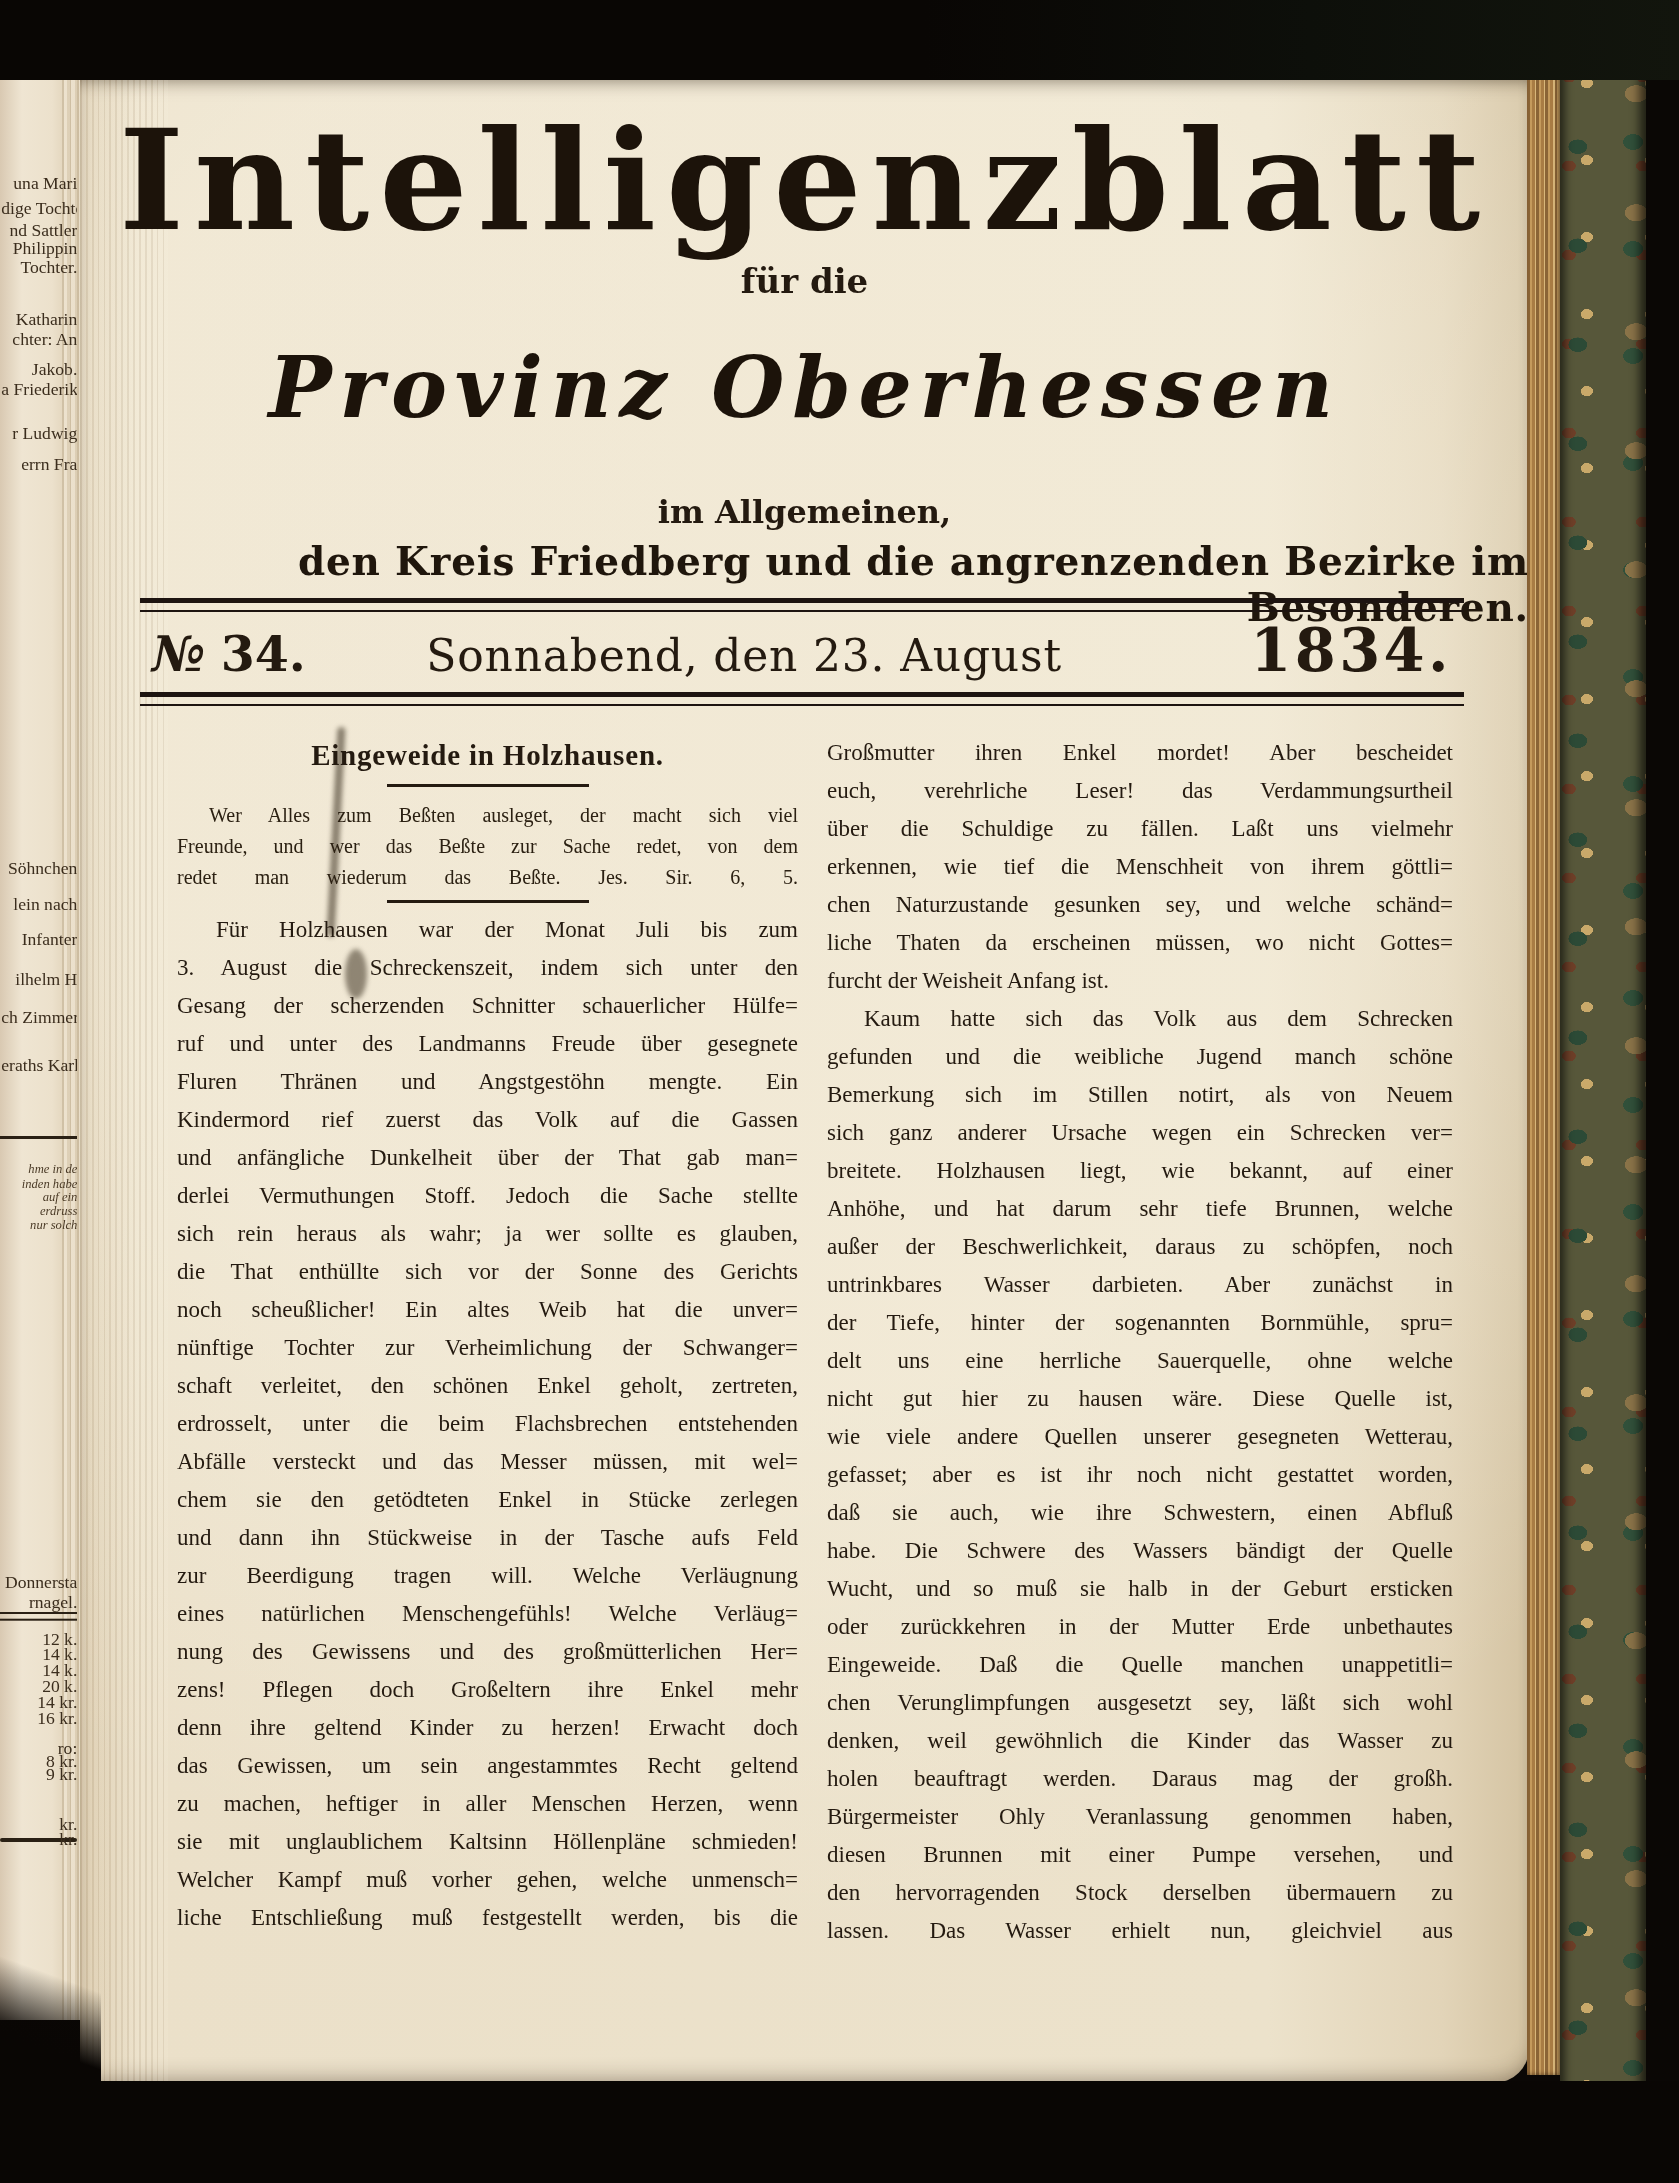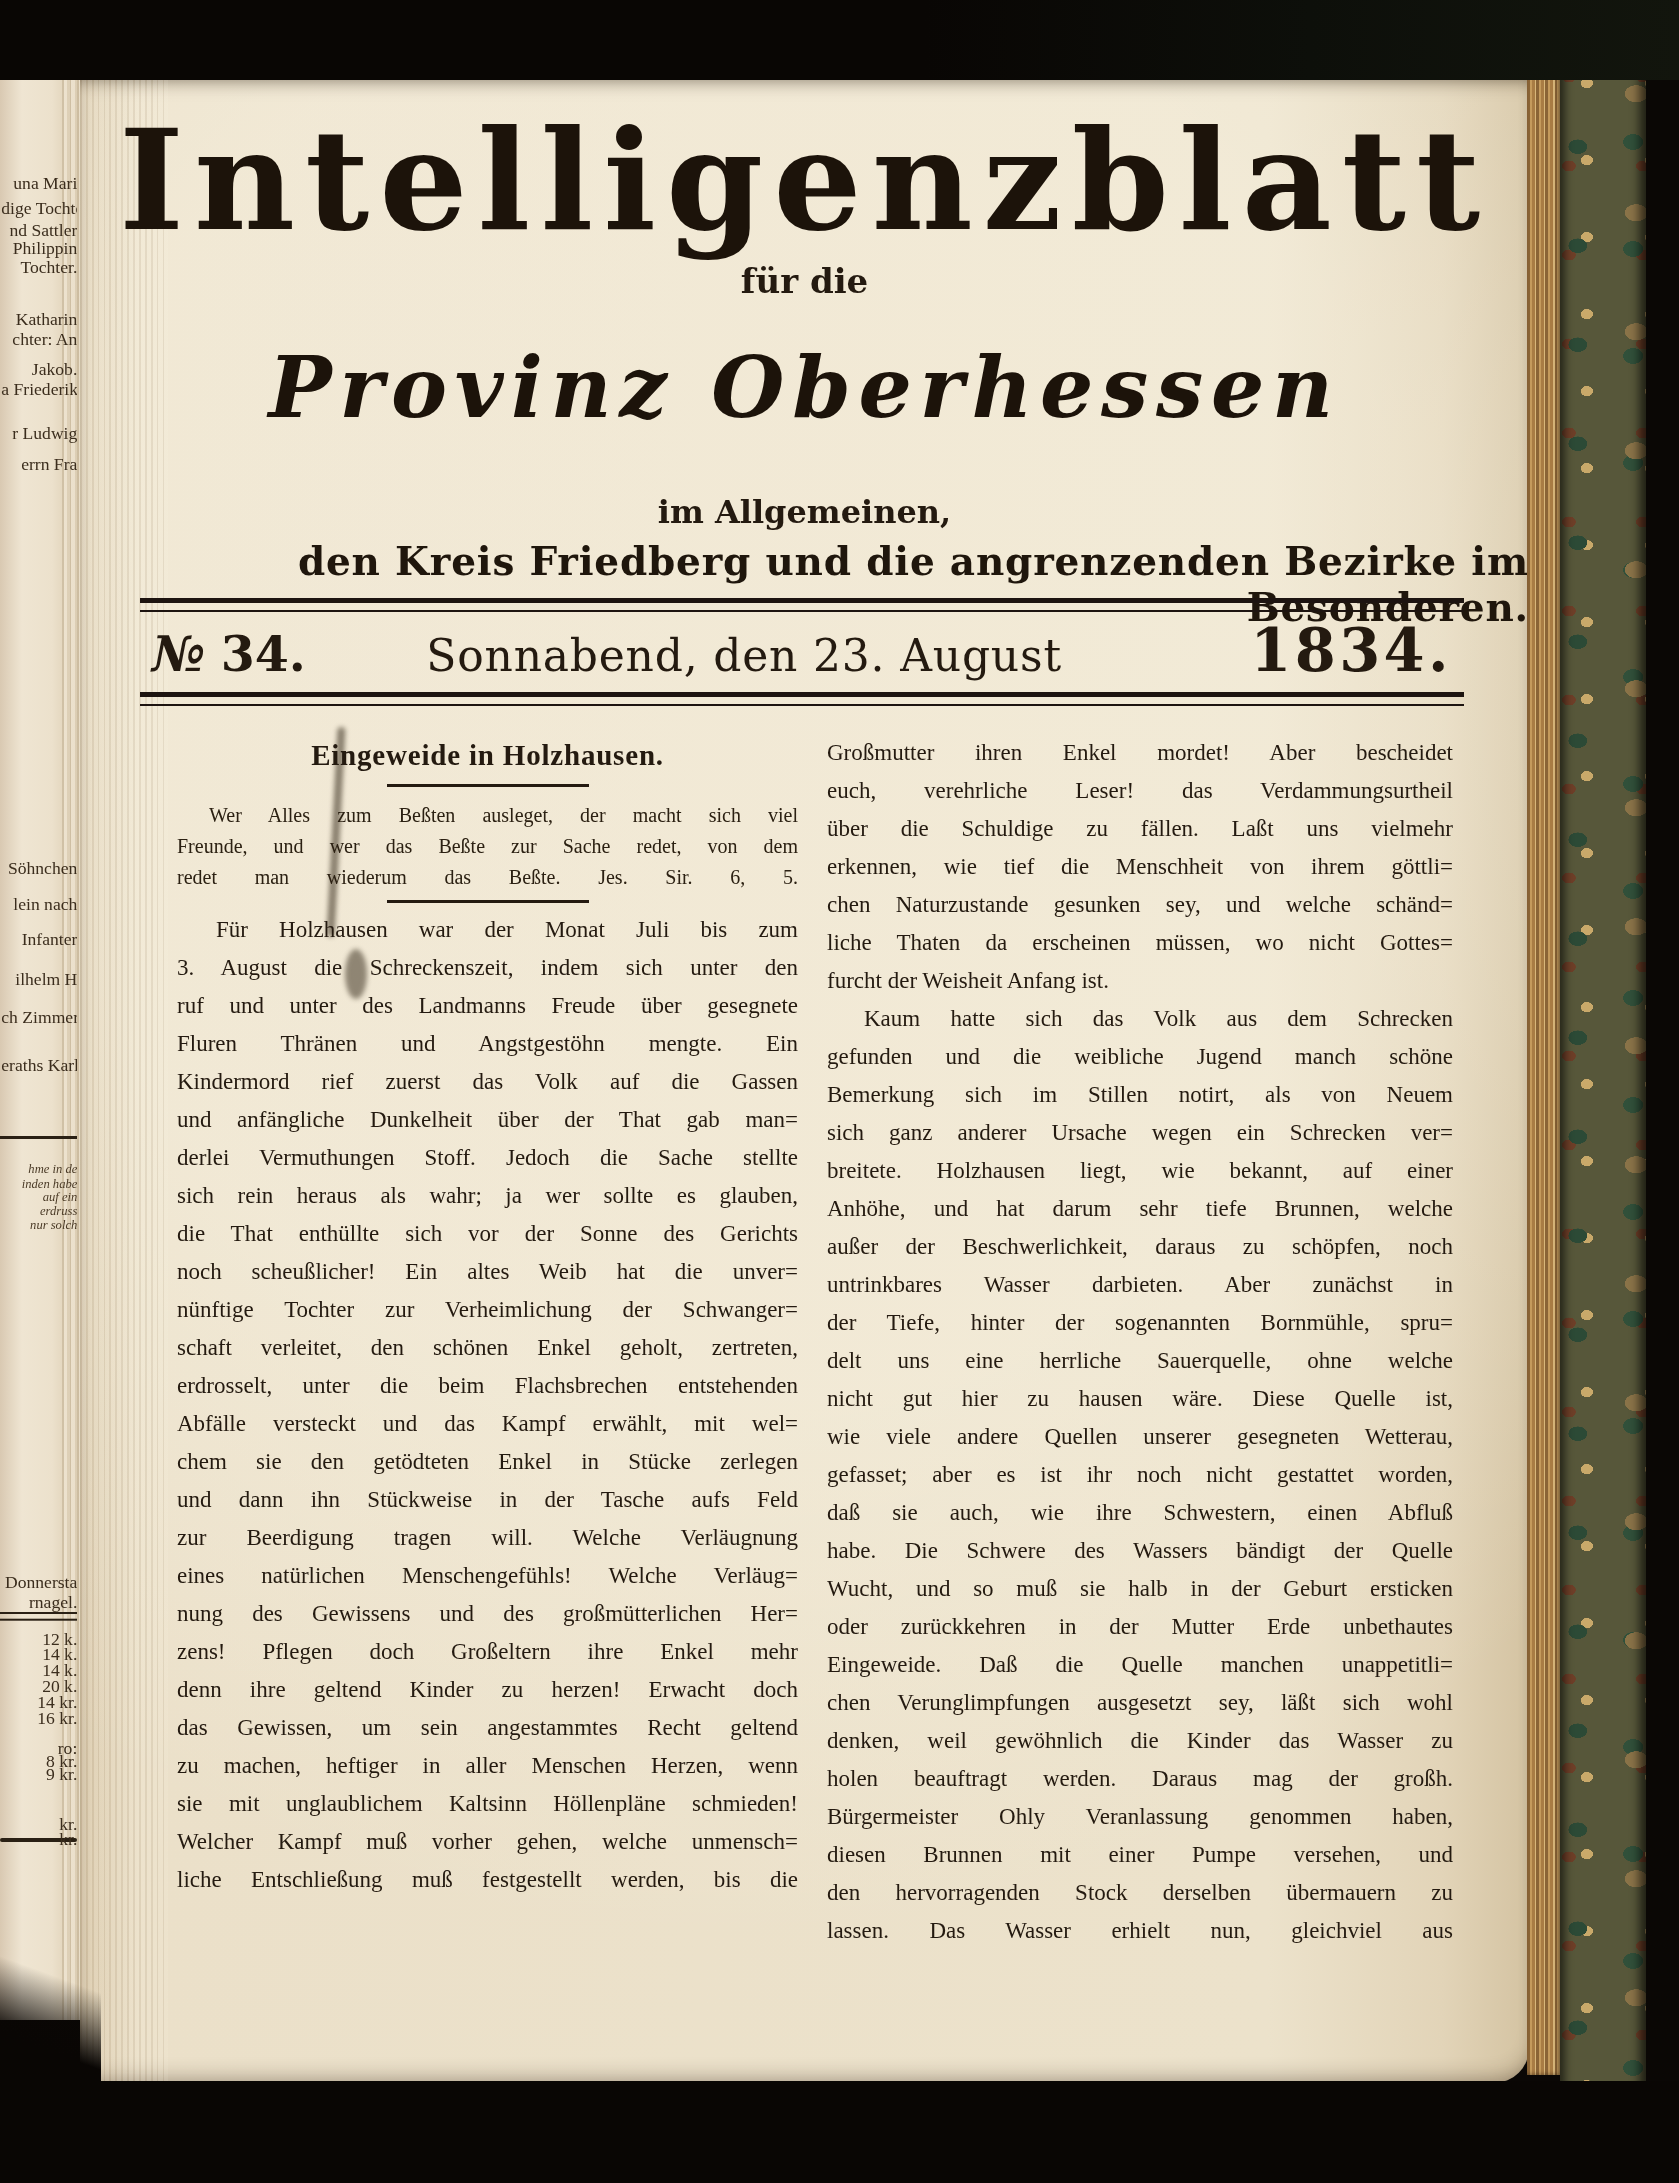--- a/index.html
+++ b/index.html
@@ -265,20 +265,21 @@
 
             <div>redet man wiederum das Beßte.  Jes. Sir. 6, 5.</div>
           </div>
         <div class="epigraph-rule"></div>
         <div class="body-lines">
 
             <div>Für Holzhausen war der Monat Juli bis zum</div>
 
             <div>3. August die Schreckenszeit, indem sich unter den</div>
 
+            <div>Gesang der scherzenden Schnitter schauerlicher Hülfe=</div>
 
             <div>ruf und unter des Landmanns Freude über gesegnete</div>
 
             <div>Fluren Thränen und Angstgestöhn mengte.  Ein</div>
 
             <div>Kindermord rief zuerst das Volk auf die Gassen</div>
 
             <div>und anfängliche Dunkelheit über der That gab man=</div>
 
             <div>derlei Vermuthungen Stoff.  Jedoch die Sache stellte</div>
@@ -288,21 +289,21 @@
             <div>die That enthüllte sich vor der Sonne des Gerichts</div>
 
             <div>noch scheußlicher!  Ein altes Weib hat die unver=</div>
 
             <div>nünftige Tochter zur Verheimlichung der Schwanger=</div>
 
             <div>schaft verleitet, den schönen Enkel geholt, zertreten,</div>
 
             <div>erdrosselt, unter die beim Flachsbrechen entstehenden</div>
 
-            <div>Abfälle versteckt und das Kampf erwählt, mit wel=</div>
+            <div>Abfälle versteckt und das Messer müssen, mit wel=</div>
 
             <div>chem sie den getödteten Enkel in Stücke zerlegen</div>
 
             <div>und dann ihn Stückweise in der Tasche aufs Feld</div>
 
             <div>zur Beerdigung tragen will.  Welche Verläugnung</div>
 
             <div>eines natürlichen Menschengefühls! Welche Verläug=</div>
 
             <div>nung des Gewissens und des großmütterlichen Her=</div>

